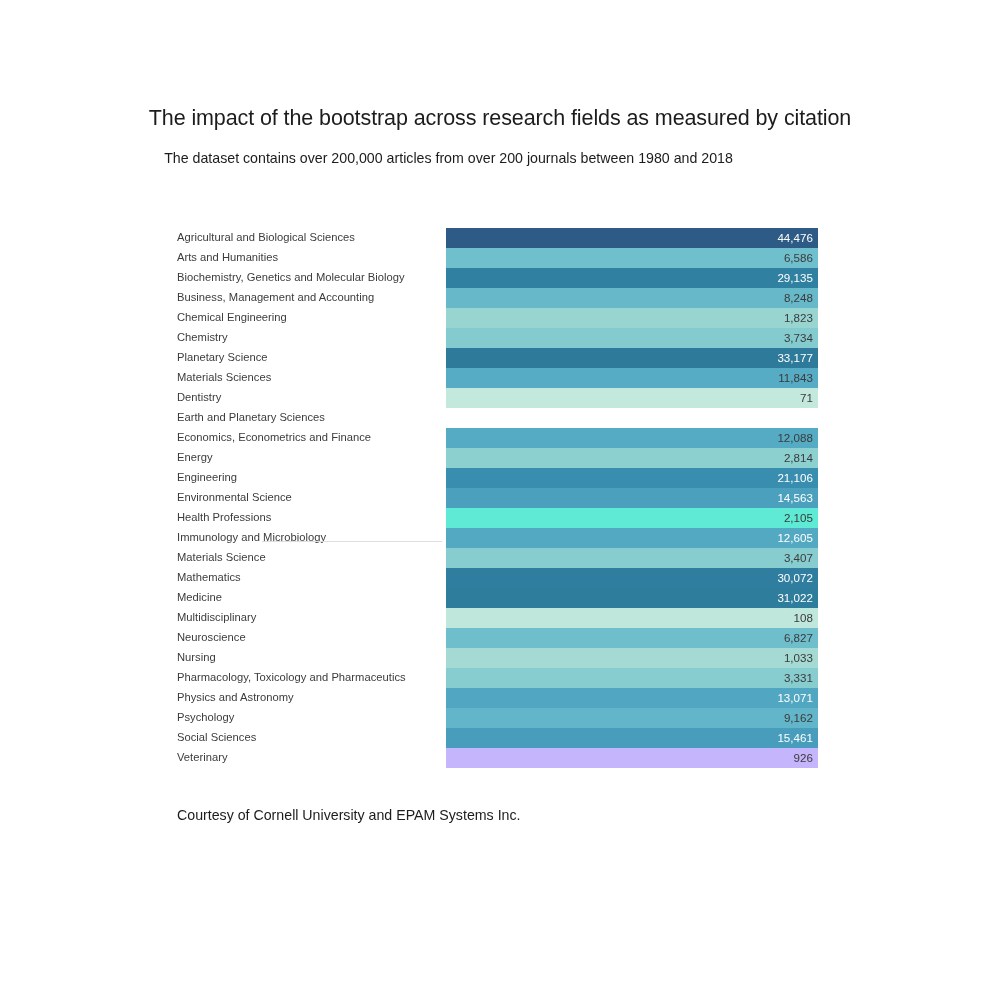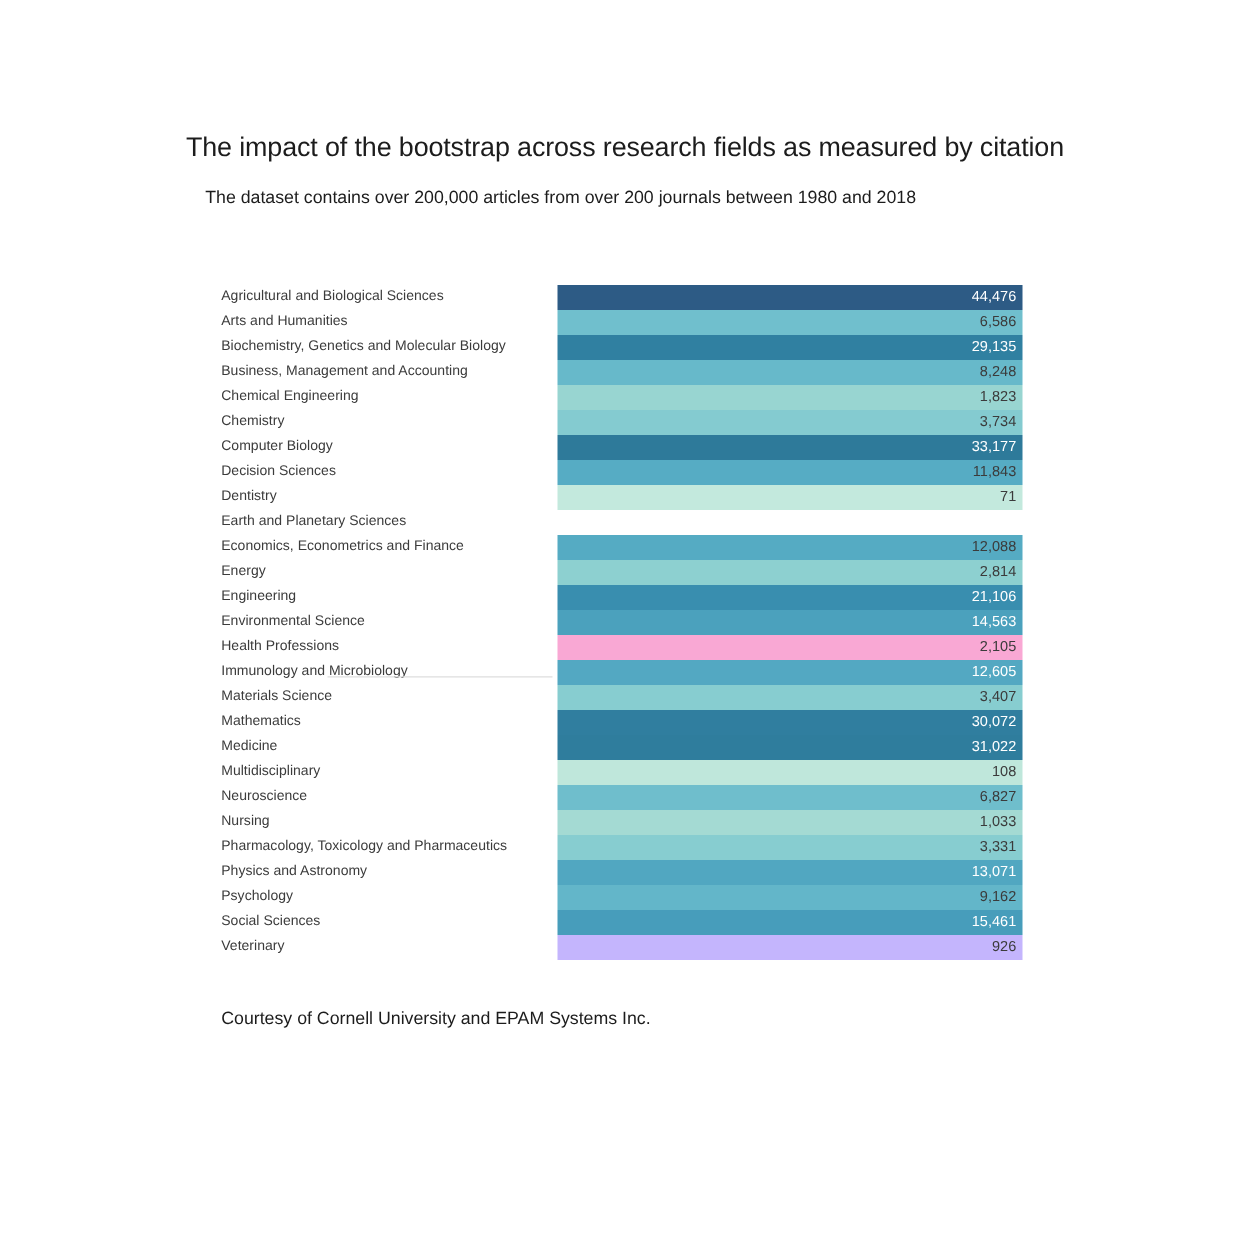--- a/index.html
+++ b/index.html
@@ -155,27 +155,27 @@
           <div class="row-value on-light">1,823</div>
         </div>
       </div>
       <div class="row">
         <div class="row-label">Chemistry</div>
         <div class="row-bar" style="background: rgb(132, 203, 208);">
           <div class="row-value on-light">3,734</div>
         </div>
       </div>
       <div class="row">
-        <div class="row-label">Computer Biology</div>
+        <div class="row-label">Planetary Science</div>
         <div class="row-bar" style="background: rgb(46, 122, 154);">
           <div class="row-value on-dark">33,177</div>
         </div>
       </div>
       <div class="row">
-        <div class="row-label">Decision Sciences</div>
+        <div class="row-label">Materials Sciences</div>
         <div class="row-bar" style="background: rgb(86, 172, 196);">
           <div class="row-value on-light">11,843</div>
         </div>
       </div>
       <div class="row">
         <div class="row-label">Dentistry</div>
         <div class="row-bar" style="background: rgb(195, 233, 221);">
           <div class="row-value on-light">71</div>
         </div>
       </div>
@@ -201,21 +201,21 @@
         </div>
       </div>
       <div class="row">
         <div class="row-label">Environmental Science</div>
         <div class="row-bar" style="background: rgb(75, 161, 189);">
           <div class="row-value on-dark">14,563</div>
         </div>
       </div>
       <div class="row">
         <div class="row-label">Health Professions</div>
-        <div class="row-bar" style="background: #f9a8d4;">
+        <div class="row-bar" style="background: #5eead4;">
           <div class="row-value on-light">2,105</div>
         </div>
       </div>
       <div class="row">
         <div class="row-label">Immunology and Microbiology</div>
         <div class="row-bar" style="background: rgb(83, 168, 194);">
           <div class="row-value on-dark">12,605</div>
         </div>
       </div>
       <div class="row">

